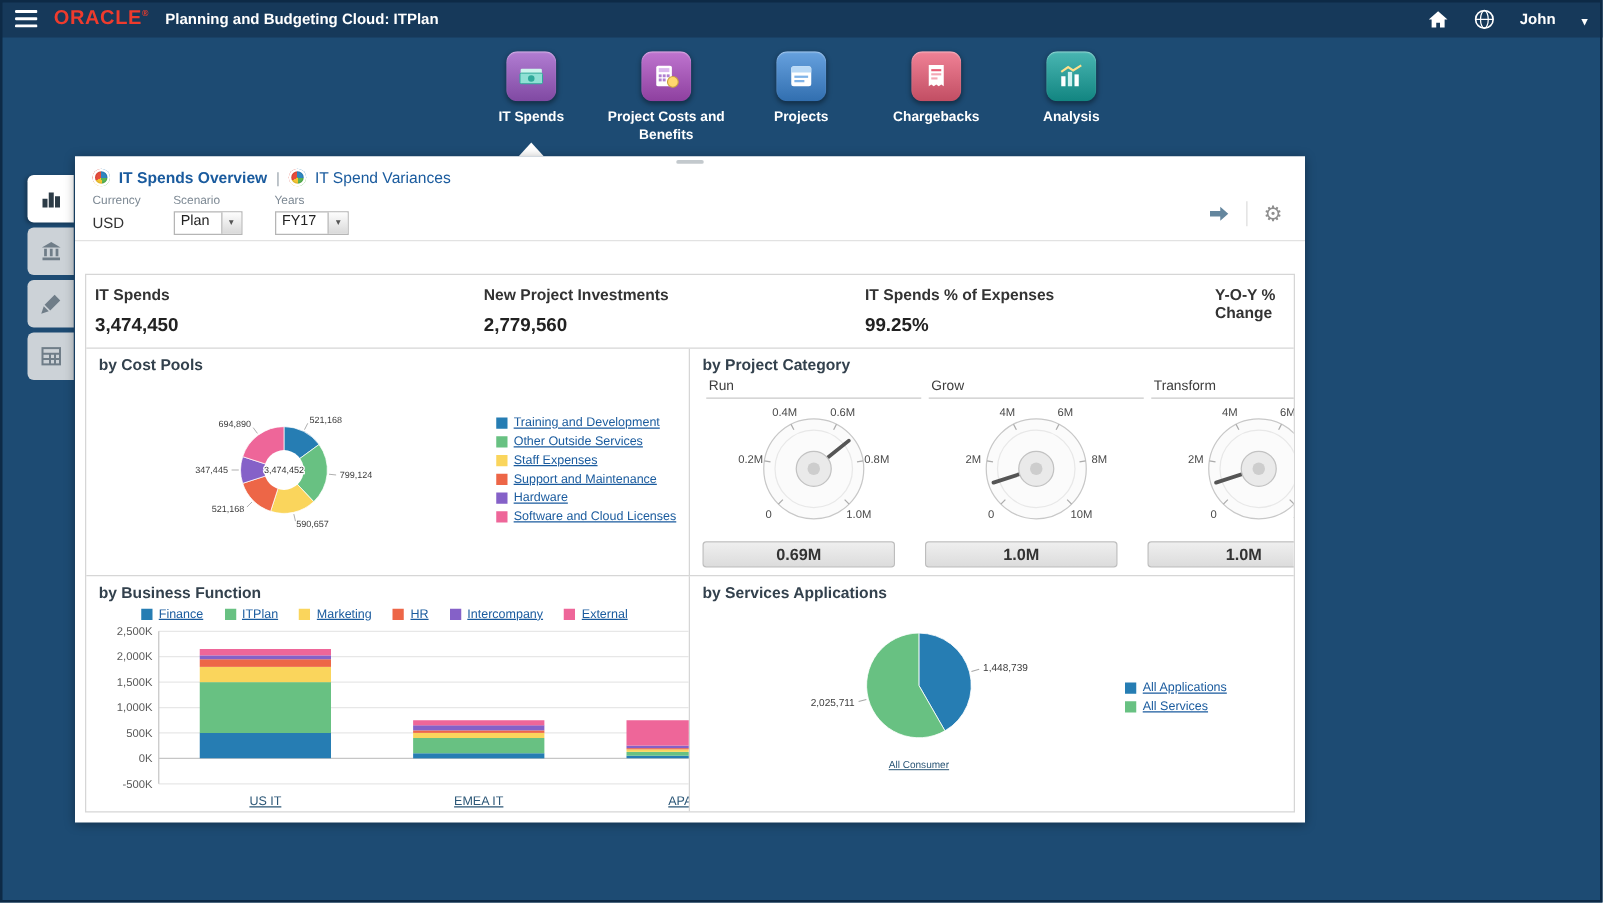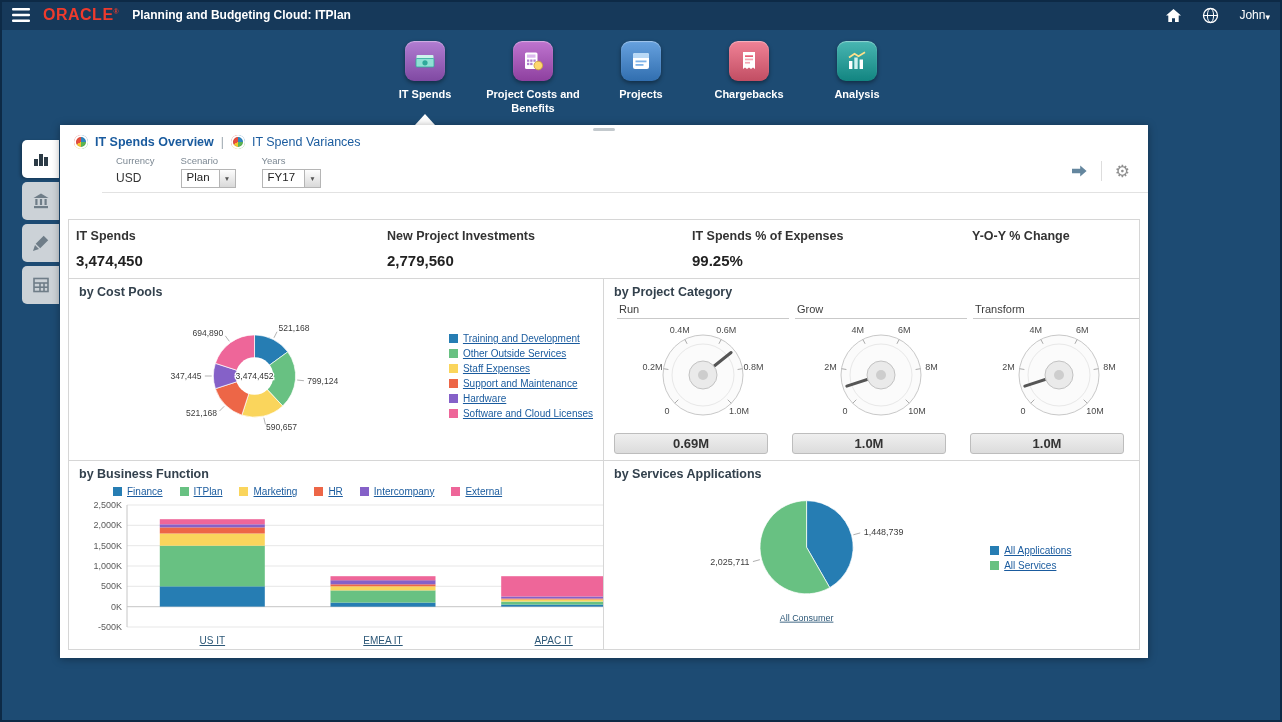--- a/index.html
+++ b/index.html
@@ -12,56 +12,56 @@
 
   
   .topbar{position:absolute;top:0;left:0;right:0;height:30px;background:#16395a;
     display:flex;align-items:center;gap:13px;padding:0 12px;box-sizing:border-box;}
   .hamburger{display:flex;align-items:center;cursor:pointer;}
   .brand{color:#ee3b2d;font-weight:bold;font-size:16px;letter-spacing:.5px;line-height:1;}
   .brand sup{font-size:7px;color:#ee3b2d;}
   .app-title{color:#fff;font-size:12px;font-weight:bold;}
   .topbar-right{margin-left:auto;display:flex;align-items:center;gap:20px;}
   .tb-icon{display:flex;align-items:center;cursor:pointer;}
-  .user-menu{color:#fff;font-size:12px;display:flex;align-items:flex-end;gap:0;cursor:pointer;}
+  .user-menu{color:#fff;font-size:12px;display:flex;align-items:flex-end;gap:21px;cursor:pointer;font-weight:bold;}
   .user-menu .caret{font-size:9px;color:#fff;}
 
   
   .cluster-nav{position:absolute;top:30px;left:0;right:0;height:95px;
     display:flex;justify-content:center;gap:8px;}
   .nav-item{width:100px;position:relative;display:flex;flex-direction:column;align-items:center;
     padding-top:11px;box-sizing:border-box;cursor:pointer;}
   .tile{width:40px;height:40px;border-radius:9px;display:flex;align-items:center;justify-content:center;
     box-shadow:0 2px 4px rgba(0,0,0,.4), inset 0 1px 1px rgba(255,255,255,.4);}
   .nav-label{margin-top:7px;color:#fff;font-size:11px;font-weight:bold;text-align:center;line-height:1.25;}
   .nav-item.active::after{content:"";position:absolute;bottom:0;left:50%;transform:translateX(-50%);
     border-left:10px solid transparent;border-right:10px solid transparent;border-bottom:11px solid #fff;}
 
   
   .infolet-bar{position:absolute;left:22px;top:140px;width:37px;display:flex;flex-direction:column;gap:4px;}
   .infolet-tab{height:38px;border-radius:5px 0 0 5px;background:#ccd2d7;color:#6f7d88;
     display:flex;align-items:center;justify-content:center;cursor:pointer;}
   .infolet-tab.active{background:#fff;color:#2c3b46;box-shadow:-2px 1px 3px rgba(0,0,0,.25);}
 
   
-  .card{position:absolute;left:60px;top:125px;width:1088px;height:533px;background:#fff;
+  .card{position:absolute;left:60px;top:125px;width:984px;height:533px;background:#fff;
     box-shadow:0 1px 8px rgba(0,0,0,.35);}
   .card-handle{position:absolute;top:3px;left:50%;transform:translateX(-50%);
     width:22px;height:3px;border-radius:2px;background:#c3c9cd;cursor:pointer;}
 
   .tab-row{display:flex;align-items:center;gap:7px;padding:8px 14px 2px;height:17px;}
   .tab-ico{width:14px;height:14px;border-radius:50%;flex:none;
     background:conic-gradient(#2e86c1 0 95deg,#5ab552 95deg 175deg,#f4c430 175deg 240deg,#e74c3c 240deg 360deg);
     box-shadow:inset 0 0 0 2px #fff, inset 0 0 0 3px rgba(0,0,0,.08);}
   .tab-link{font-size:12.5px;color:#1a5b9e;cursor:pointer;}
   .tab-link.active{font-weight:bold;}
   .tab-sep{color:#9aa5ad;font-size:12px;}
 
   .pov-row{display:flex;align-items:flex-start;gap:26px;padding:3px 14px 0;height:41px;
-    box-sizing:border-box;border-bottom:1px solid #e2e2e2;margin-left:42px;}
+    box-sizing:border-box;border-bottom:1px solid #e2e2e2;}
   .pov-label{font-size:9.5px;color:#7c8893;}
   .pov-value{font-size:12px;color:#333;margin-top:5px;cursor:default;}
   .pov-select{display:inline-flex;margin-top:3px;border:1px solid #b5b5b5;background:#fff;height:17px;cursor:pointer;}
   .pov-select .txt{font-size:11.5px;color:#222;padding:1px 9px 0 5px;}
   .pov-select .btn{width:15px;border-left:1px solid #b5b5b5;font-size:6.5px;color:#555;
     background:linear-gradient(#fdfdfd,#d9d9d9);display:flex;align-items:center;justify-content:center;}
   .pov-actions{margin-left:auto;display:flex;align-items:center;gap:13px;height:32px;padding-right:4px;}
   .action-divider{width:1px;height:20px;background:#ddd;}
   .gear{font-size:17px;color:#8f8f8f;cursor:pointer;line-height:1;}
   .go-arrow{display:flex;align-items:center;cursor:pointer;}

